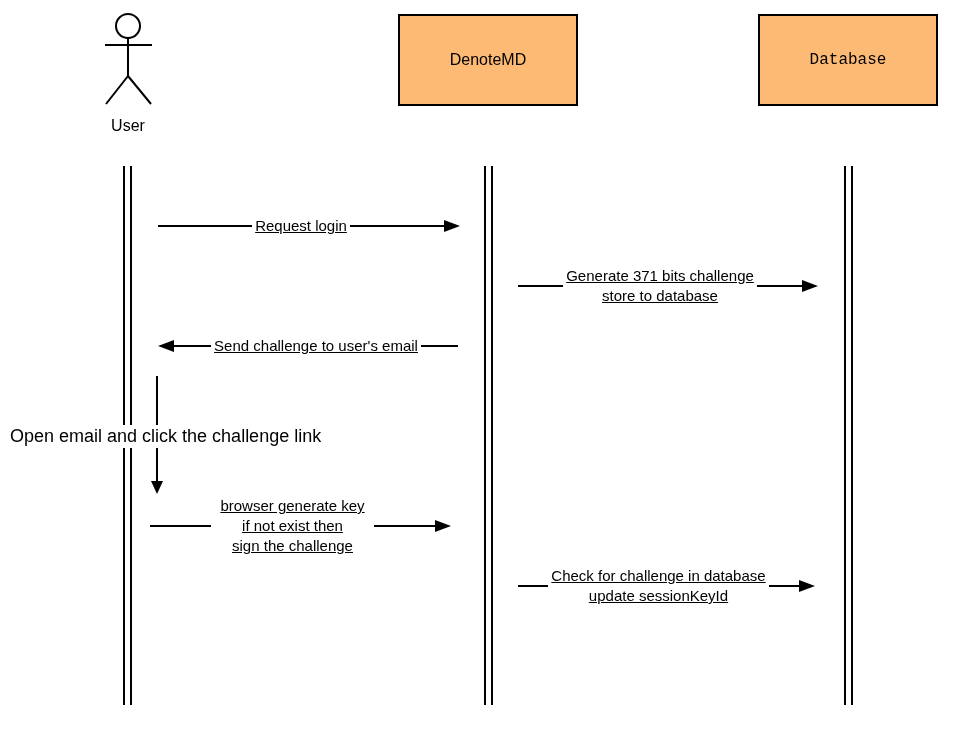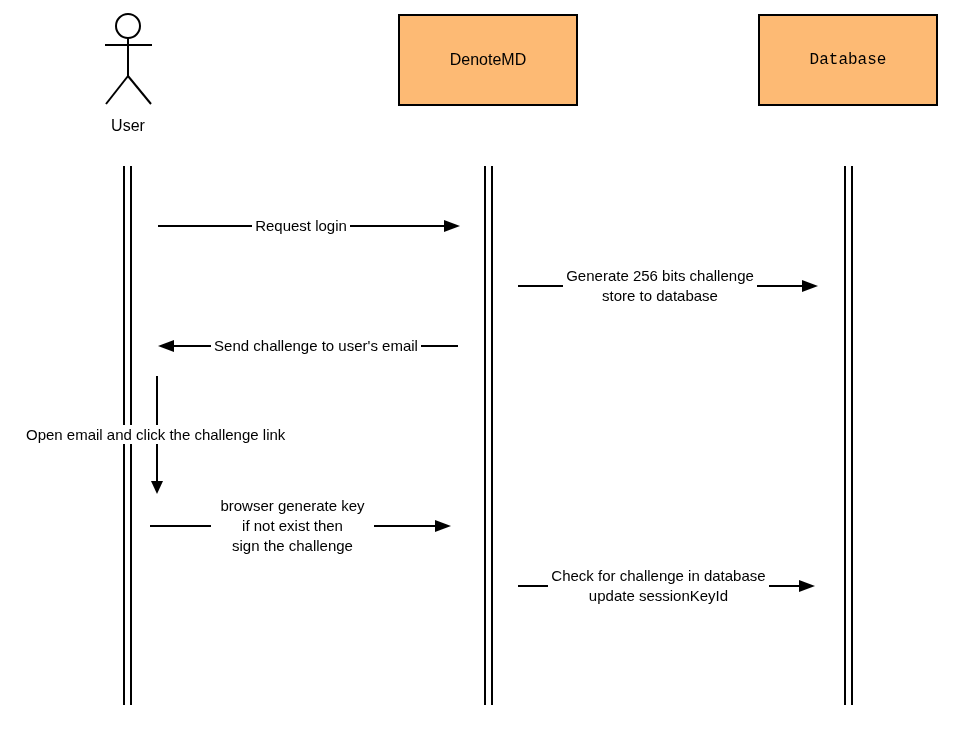--- a/index.html
+++ b/index.html
@@ -68,20 +68,21 @@
     height: 0;
     border-top: 2px solid #000000;
   }
   .mlabel {
     flex: 0 0 auto;
     padding: 0 3px;
     text-align: center;
     font-size: 15px;
     line-height: 20px;
     white-space: pre-line;
+    text-decoration: underline;
   }
   .gap { padding: 0 9px; }
   .ah-right {
     flex: 0 0 auto;
     width: 0; height: 0;
     border-left: 16px solid #000000;
     border-top: 6px solid transparent;
     border-bottom: 6px solid transparent;
   }
   .ah-left {
@@ -109,22 +110,22 @@
   .ah-down {
     position: absolute;
     left: 151px; top: 481px;
     width: 0; height: 0;
     border-top: 13px solid #000000;
     border-left: 6px solid transparent;
     border-right: 6px solid transparent;
   }
   .self-label {
     position: absolute;
-    left: 24px; top: 425px;
-    font-size: 15px;
+    left: 8px; top: 425px;
+    font-size: 18px;
     background: #ffffff;
     padding: 1px 2px;
     white-space: nowrap;
   }
 </style>
 </head>
 <body>
 
 <div class="canvas">
 
@@ -152,21 +153,21 @@
 
   <div class="msg msg1">
     <div class="mline"></div>
     <div class="mlabel">Request login</div>
     <div class="mline"></div>
     <div class="ah-right"></div>
   </div>
 
   <div class="msg msg2">
     <div class="mline"></div>
-    <div class="mlabel">Generate 256 bits challenge
+    <div class="mlabel">Generate 371 bits challenge
 store to database</div>
     <div class="mline"></div>
     <div class="ah-right"></div>
   </div>
 
   <div class="msg msg3">
     <div class="ah-left"></div>
     <div class="mline"></div>
     <div class="mlabel">Send challenge to user's email</div>
     <div class="mline"></div>

